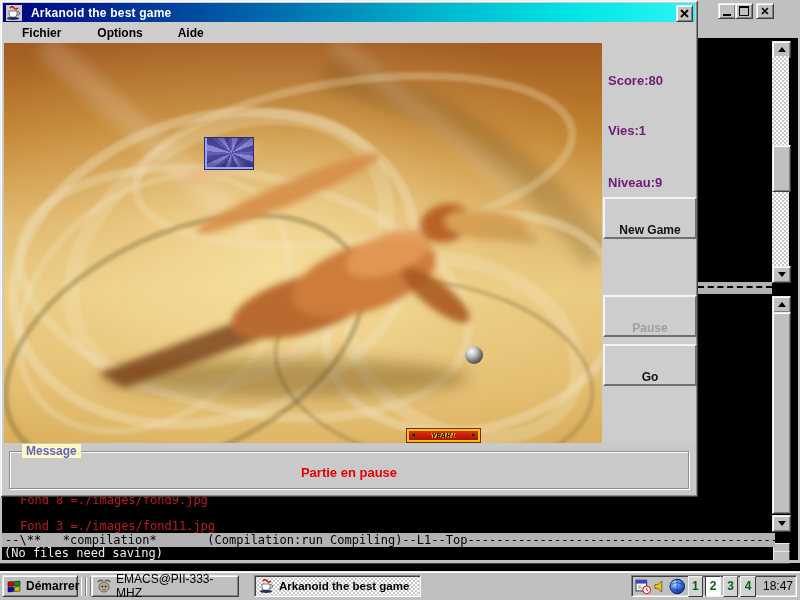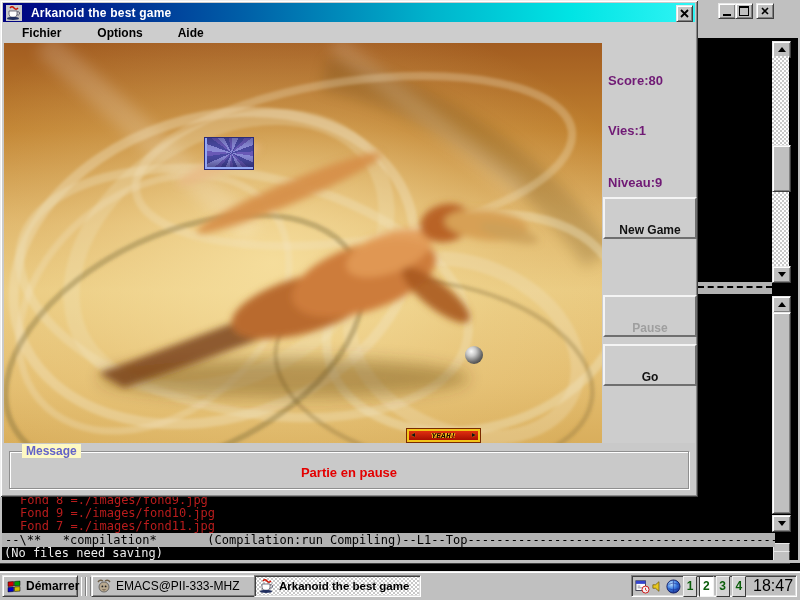--- a/index.html
+++ b/index.html
@@ -81,31 +81,31 @@
      box-shadow:0 0 0 1px #7a2a00;display:flex;align-items:center;justify-content:space-between;padding:0 2px;font-family:Liberation Mono, monospace;}
   #paddle .yl{font-weight:bold;font-style:italic;font-size:8px;color:#240800;line-height:9px;
      text-shadow:1px 0 0 #f2c41a,-1px 0 0 #f2c41a;}
   #paddle .ar{font-size:7px;color:#151515;line-height:9px;text-shadow:0 0 1px #f2c41a;}
   
   #taskbar{position:absolute;left:0;top:571px;width:800px;height:29px;background:#c0c0c0;
      border-top:1px solid #eaeaea;box-shadow:inset 0 1px 0 #fff;}
   .task{position:absolute;top:3px;height:22px;display:flex;align-items:center;font-size:12px;color:#000;
      padding:0 4px;box-sizing:border-box;}
   #start-btn{left:2px;width:76px;font-weight:bold;}
-  #task-emacs{left:91px;width:172px;}
+  #task-emacs{left:91px;width:148px;}
   #task-ark{left:254px;width:167px;font-weight:bold;font-size:11.5px;}
   .ticon{margin-right:4px;flex:0 0 auto;}
   .tdiv{position:absolute;top:5px;width:3px;height:19px;border-left:1px solid #fff;border-right:1px solid #808080;}
   #tray{position:absolute;left:631px;top:3px;width:166px;height:22px;display:flex;align-items:center;
      padding:0 3px;box-sizing:border-box;}
   .pager{width:14px;height:19px;margin-left:2px;display:flex;align-items:center;justify-content:center;
      font-weight:bold;font-size:12px;color:#0b5e0b;background:#d4d4d4;border:1px solid;
      border-color:#f2f2f2 #3a3a3a #3a3a3a #f2f2f2;}
   .pager.active{background:#fff;border-color:#3a3a3a #f2f2f2 #f2f2f2 #3a3a3a;}
-  #clock{margin-left:7px;font-size:16px;color:#000;}
+  #clock{margin-left:7px;font-size:12px;color:#000;}
 </style>
 </head>
 <body>
 
 <div id="screen">
 
   <div id="emacs">
     <div class="content"></div>
 
     <div class="tb-btn" style="left:718px">
@@ -137,22 +137,21 @@
         <div class="tri-up"></div>
       </div>
     <div class="sb-thumb" style="top:312px;height:200px"></div>
     <div class="sb-btn" style="top:515px">
         <div class="tri-down"></div>
       </div>
     <div class="grip" style="top:543px"></div>
     <div class="grip" style="top:551px"></div>
 
     <div class="eline mono" style="top:494px">Fond 8 =./images/fond9.jpg</div>
-    <div class="eline mono" style="top:507px">Fond 9 =./images/fond10.jpg</div>
-    <div class="eline mono" style="top:520px">Fond 7 =./images/fond11.jpg</div>
+    <div class="eline mono" style="top:520px">Fond 3 =./images/fond11.jpg</div>
     <div id="modeline" class="mono">--\**   *compilation*       (Compilation:run Compiling)--L1--Top---------------------------------------------</div>
     <div id="echo" class="mono">(No files need saving)</div>
     <div class="botborder"></div>
   </div>
 
   <div id="ark">
 
     <div id="titlebar">
       <svg class="ticon" style="margin-left:3px" width="16" height="16" viewBox="0 0 16 16">
         <rect x="0" y="0" width="16" height="16" fill="#c9c9c9"></rect>

